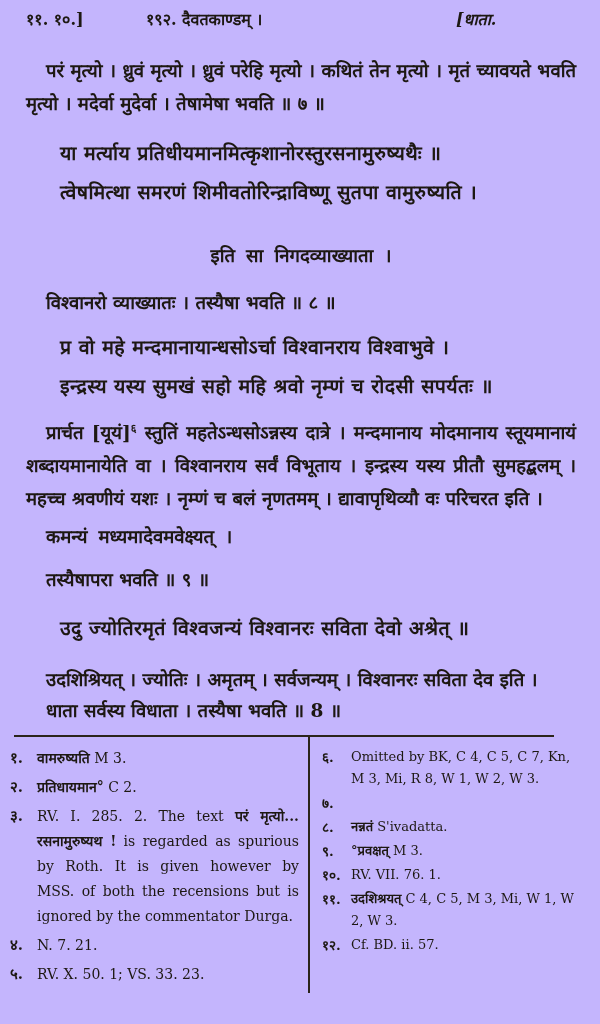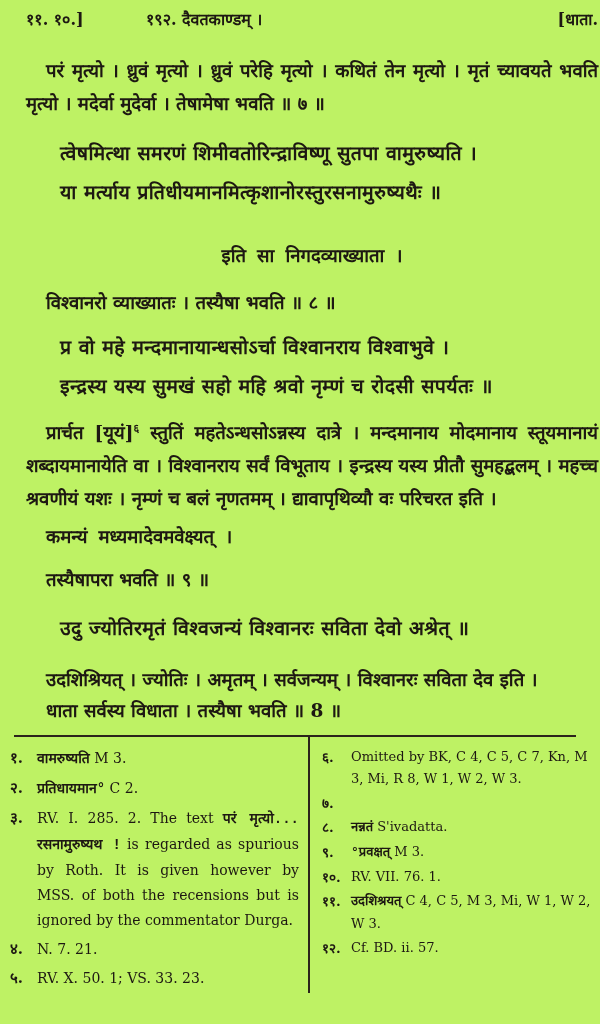--- a/index.html
+++ b/index.html
@@ -5,30 +5,30 @@
   * { box-sizing: border-box; }
   html, body { margin: 0; padding: 0; }
   body {
     width: 600px; height: 1024px;
     background: #e9e6df;
     font-family: "DejaVu Serif", "Liberation Serif", serif;
   }
   .page {
     position: relative;
     width: 600px; height: 1024px;
-    padding: 8px 2px 0 26px;
-    background: #bef264;
+    padding: 8px 24px 0 26px;
+    background: #c4b5fd;
     color: #1d1812;
     overflow: hidden;
   }
   
   .hdr { display: flex; align-items: baseline; font-size: 16px; font-weight: 700; line-height: 24px; }
   .hdr .hl { width: 120px; }
   .hdr .hc { flex: 1; }
-  .hdr .hr { width: 120px; text-align: right; }
+  .hdr .hr { width: 120px; text-align: left; font-style: italic; }
 
   
   .para {
     margin: 0; font-size: 18.5px; font-weight: 700;
     line-height: 33px; text-align: justify; text-indent: 20px;
   }
   .line {
     margin: 0; font-size: 18.5px; font-weight: 700;
     line-height: 31px; text-indent: 20px;
   }
@@ -53,38 +53,38 @@
   }
   .fncol { padding-top: 9px; }
   .fnleft  { width: 298px; padding-right: 9px; font-size: 14px;   line-height: 25px; }
   .fnright { flex: 1; border-left: 2px solid #2b241b; padding-left: 12px; font-size: 13px; line-height: 22px; }
   .fn { display: flex; margin-bottom: 4px; }
   .fnright .fn { margin-bottom: 2px; }
   .fnnum { flex: none; width: 27px; font-weight: 700; font-size: 15px; }
   .fnright .fnnum { width: 29px; font-size: 13.5px; }
   .fnbody { flex: 1; }
   .fnleft .fnbody { text-align: justify; }
-  .dev { font-weight: 700; font-family: Liberation Mono, monospace; }
+  .dev { font-weight: 700; }
 </style>
 </head>
 <body>
 
 <div class="page">
 
   <div class="hdr">
     <span class="hl">११. १०.]</span>
     <span class="hc">१९२. दैवतकाण्डम् ।</span>
     <span class="hr">[धाता.</span>
   </div>
 
   <p class="para mt22">परं मृत्यो । ध्रुवं मृत्यो । ध्रुवं परेहि मृत्यो । कथितं तेन मृत्यो । मृतं च्यावयते भवति मृत्यो । मदेर्वा मुदेर्वा । तेषामेषा भवति ॥ ७ ॥</p>
 
   <div class="verse mt14">
+    <div>या मर्त्याय प्रतिधीयमानमित्कृशानोरस्तुरसनामुरुष्यथैः ॥</div>
     <div>त्वेषमित्था समरणं शिमीवतोरिन्द्राविष्णू सुतपा वामुरुष्यति ।</div>
-    <div>या मर्त्याय प्रतिधीयमानमित्कृशानोरस्तुरसनामुरुष्यथैः ॥</div>
   </div>
 
   <p class="line centerline mt30">इति सा निगदव्याख्याता ।</p>
 
   <p class="line mt14">विश्वानरो व्याख्यातः । तस्यैषा भवति ॥ ८ ॥</p>
 
   <div class="verse mt10">
     <div>प्र वो महे मन्दमानायान्धसोऽर्चा विश्वानराय विश्वाभुवे ।</div>
     <div>इन्द्रस्य यस्य सुमखं सहो महि श्रवो नृम्णं च रोदसी सपर्यतः ॥</div>
   </div>

